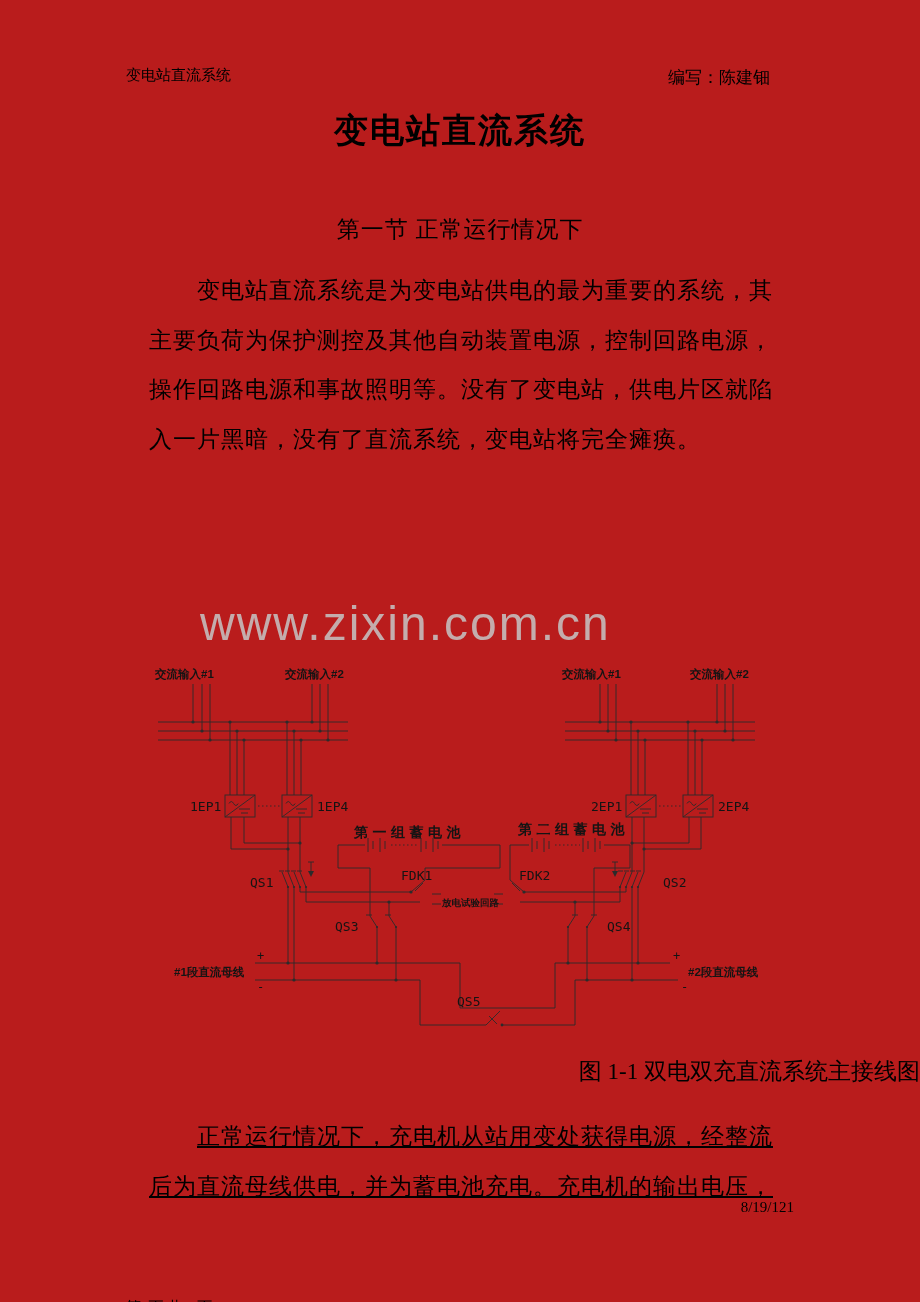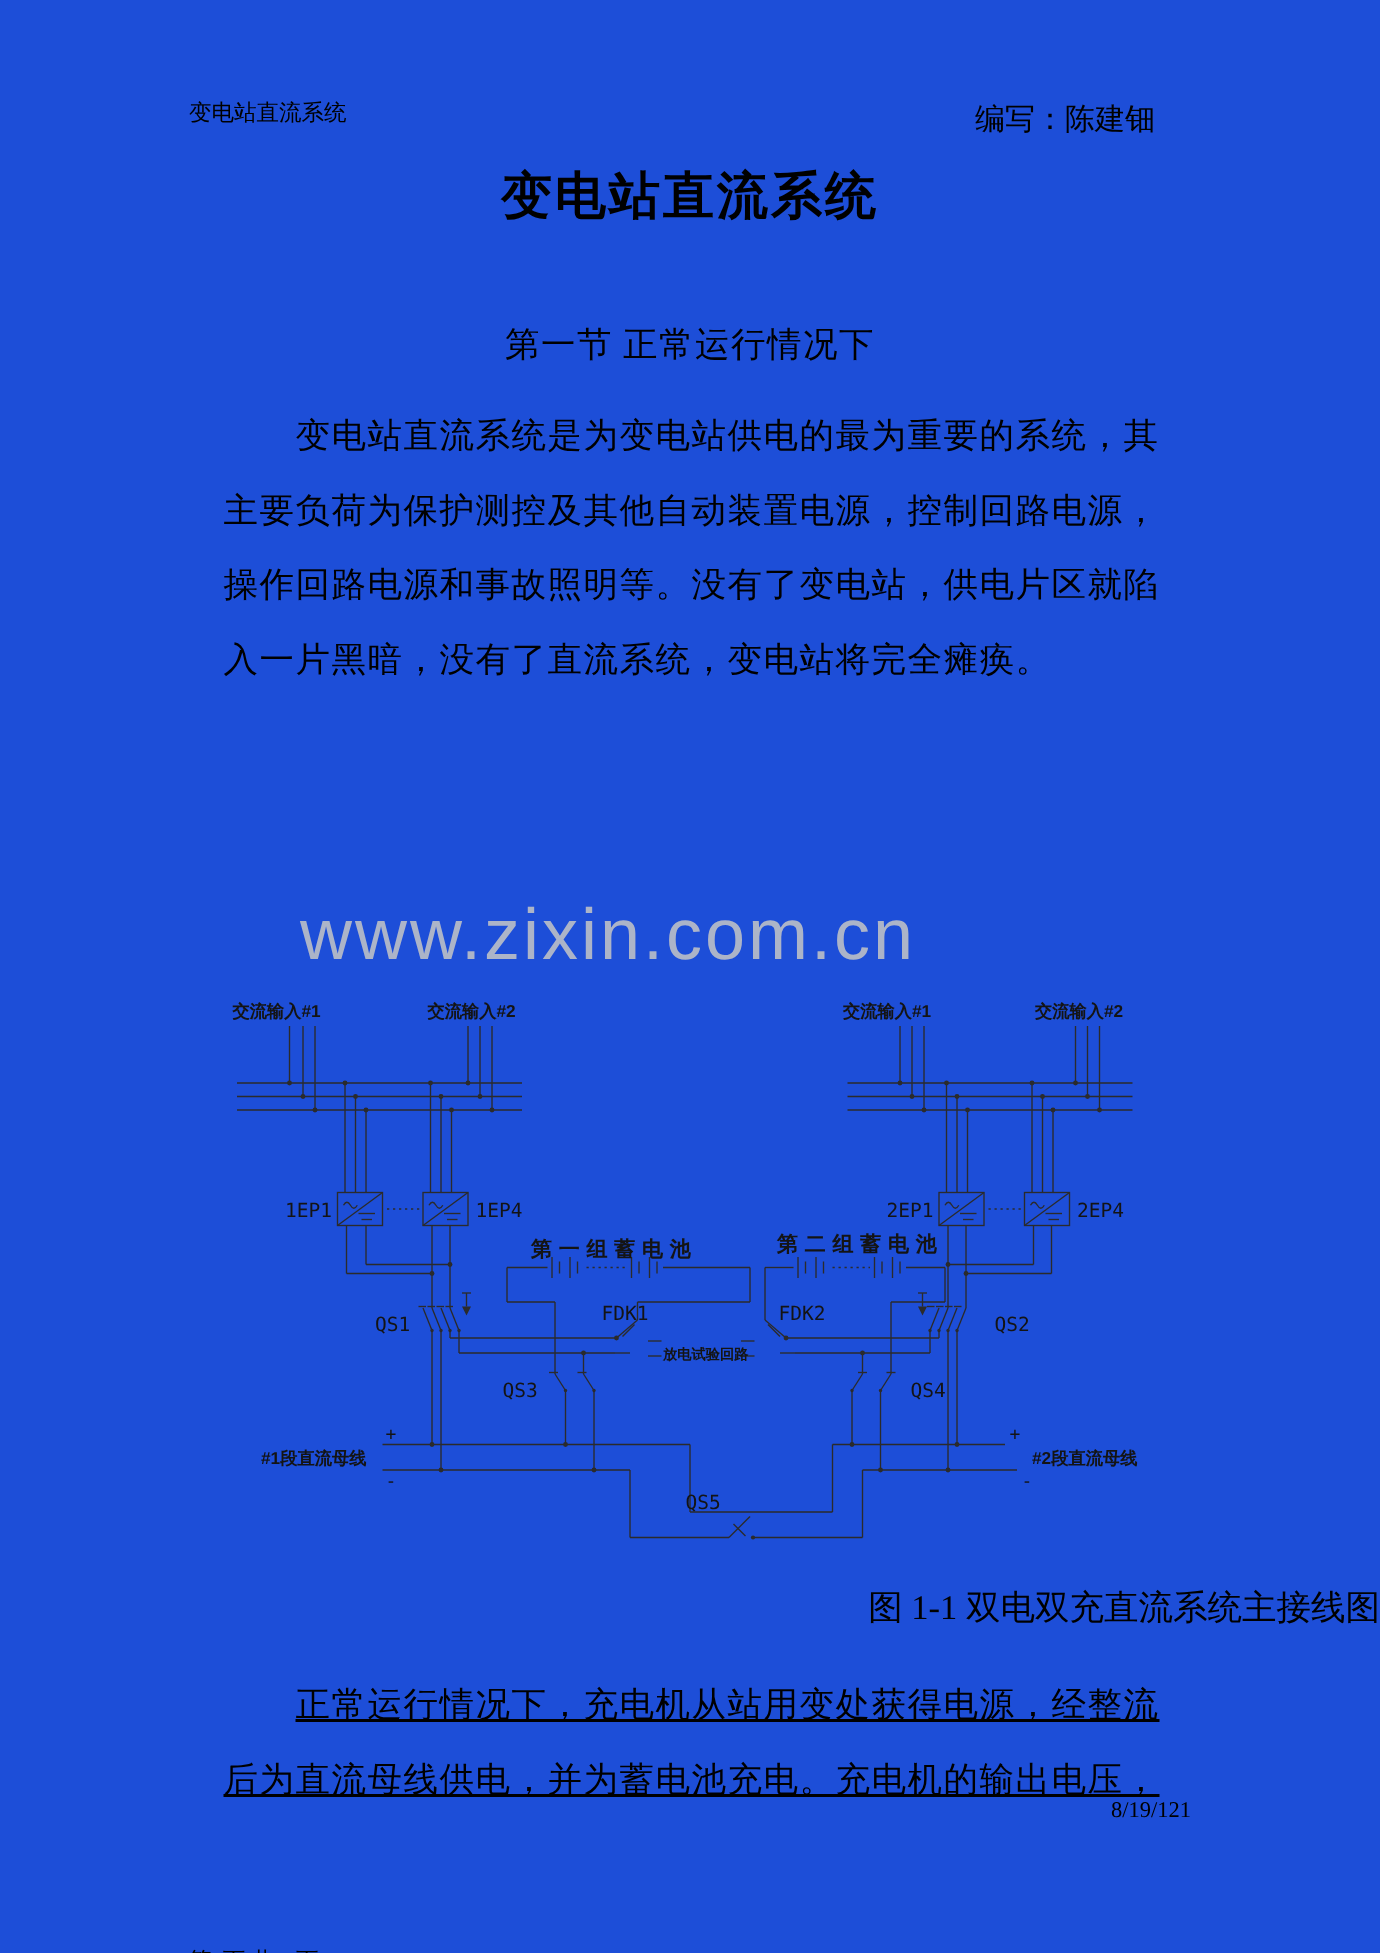--- a/index.html
+++ b/index.html
@@ -1,19 +1,19 @@
 <!DOCTYPE html>
 <html><head>
 <meta charset="utf-8">
 <style>
   html,body{margin:0;padding:0;background:#fff;}
-  .page{position:relative;width:920px;height:1302px;background:#1d4ed8;overflow:hidden;
+  .page{position:relative;width:920px;height:1302px;background:#b91c1c;overflow:hidden;
         font-family:"Liberation Serif","DejaVu Serif",serif;color:#000;}
   .hdr-l{position:absolute;left:126px;top:66px;font-size:15px;}
-  .hdr-r{position:absolute;right:150px;top:66px;font-size:20px;}
+  .hdr-r{position:absolute;right:150px;top:66px;font-size:17px;}
   .doc-title{position:absolute;left:0;top:108px;width:920px;text-align:center;
              font-size:34px;font-weight:bold;letter-spacing:2px;}
   .sec-heading{position:absolute;left:0;top:214px;width:920px;text-align:center;
                font-size:23px;letter-spacing:1px;}
   .body-block{position:absolute;left:138px;width:646px;font-size:23px;line-height:49.5px;
               text-align:justify;letter-spacing:1px;}
   .body-block p{margin:11px;text-indent:48px;}
   .watermark{position:absolute;left:200px;top:596px;font-size:48px;letter-spacing:2px;
              color:#c6c6c6;font-family:"Liberation Sans","DejaVu Sans",sans-serif;opacity:.85;}
   .fig-caption{position:absolute;left:0;top:1056px;width:920px;text-align:right;font-size:23px;}

